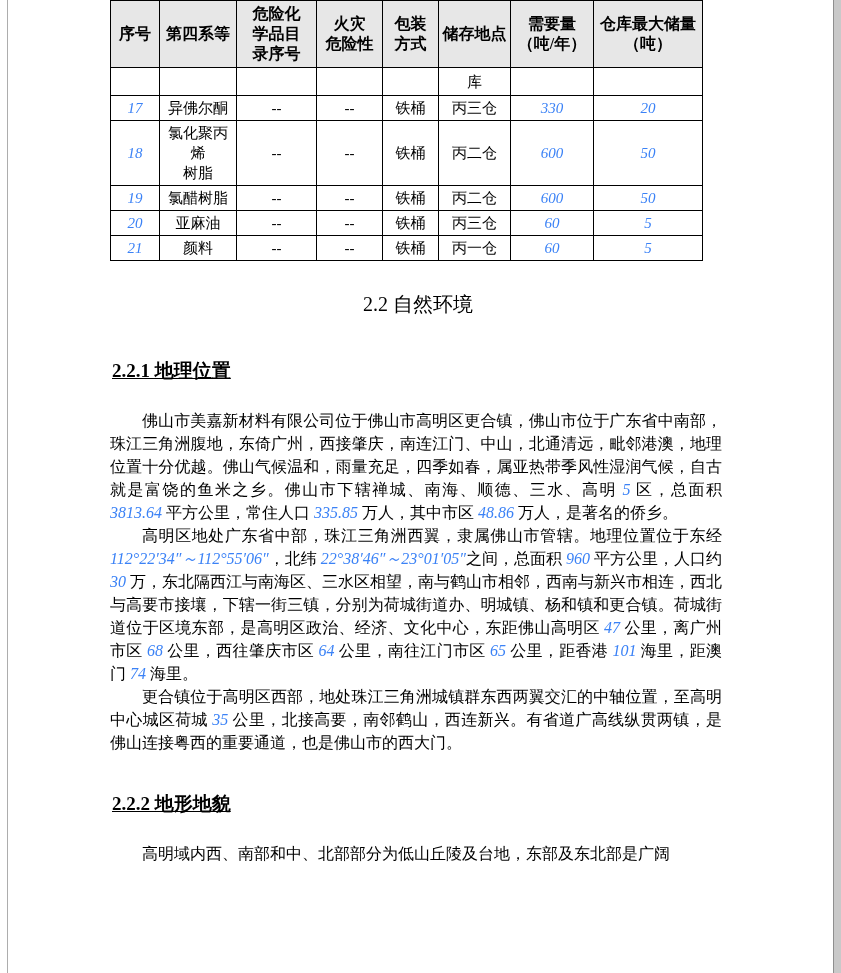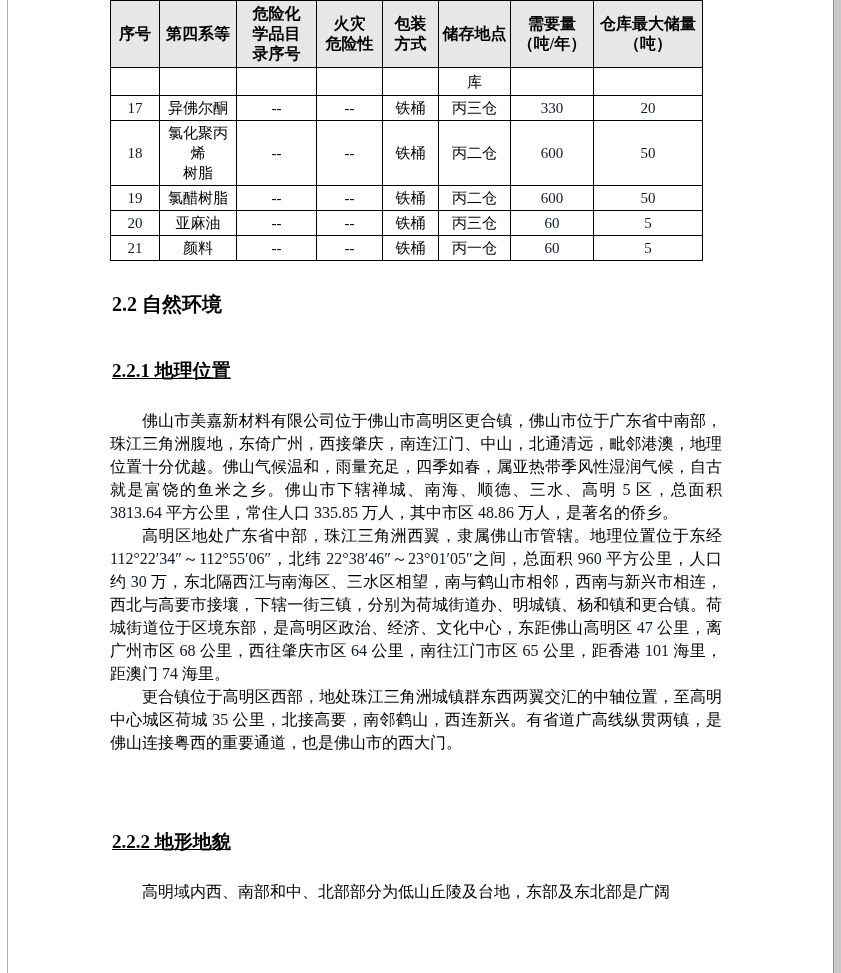--- a/index.html
+++ b/index.html
@@ -35,35 +35,35 @@
   table.materials th {
     background: #e7e7e7;
     font-size: 16px; font-weight: 700; line-height: 20px;
     padding: 3px 1px;
   }
   table.materials td {
     font-size: 15px; line-height: 20px; padding: 2px 1px;
   }
   table.materials tbody tr:first-child td { height: 23px; }
   h2.sec {
-    font-size: 20px; font-weight: 700;
-    margin: 30px 0 0 2px; line-height: 26px;
+    font-size: 20px; font-weight: 400;
+    margin: 30px 0 0 2px; line-height: 26px; text-align: center;
   }
   h3.sub {
     font-size: 19px; font-weight: 700;
     margin: 42px 0 26px 2px; line-height: 24px; text-decoration: underline;
   }
-  h3.sub.second { margin-top: 76px; }
+  h3.sub.second { margin-top: 38px; }
   p.body-par {
     width: 612px;
     font-size: 16px; line-height: 23px;
     text-align: justify; text-indent: 2em;
     margin: 0;
   }
-  .num { color: #0f172a; }
+  .num { color: #3b82f6; font-style: italic; }
 </style>
 </head>
 <body>
 
 <div class="page">
   <div class="page-left-edge"></div>
   <div class="page-right-strip"></div>
 
   <div class="content">
 

